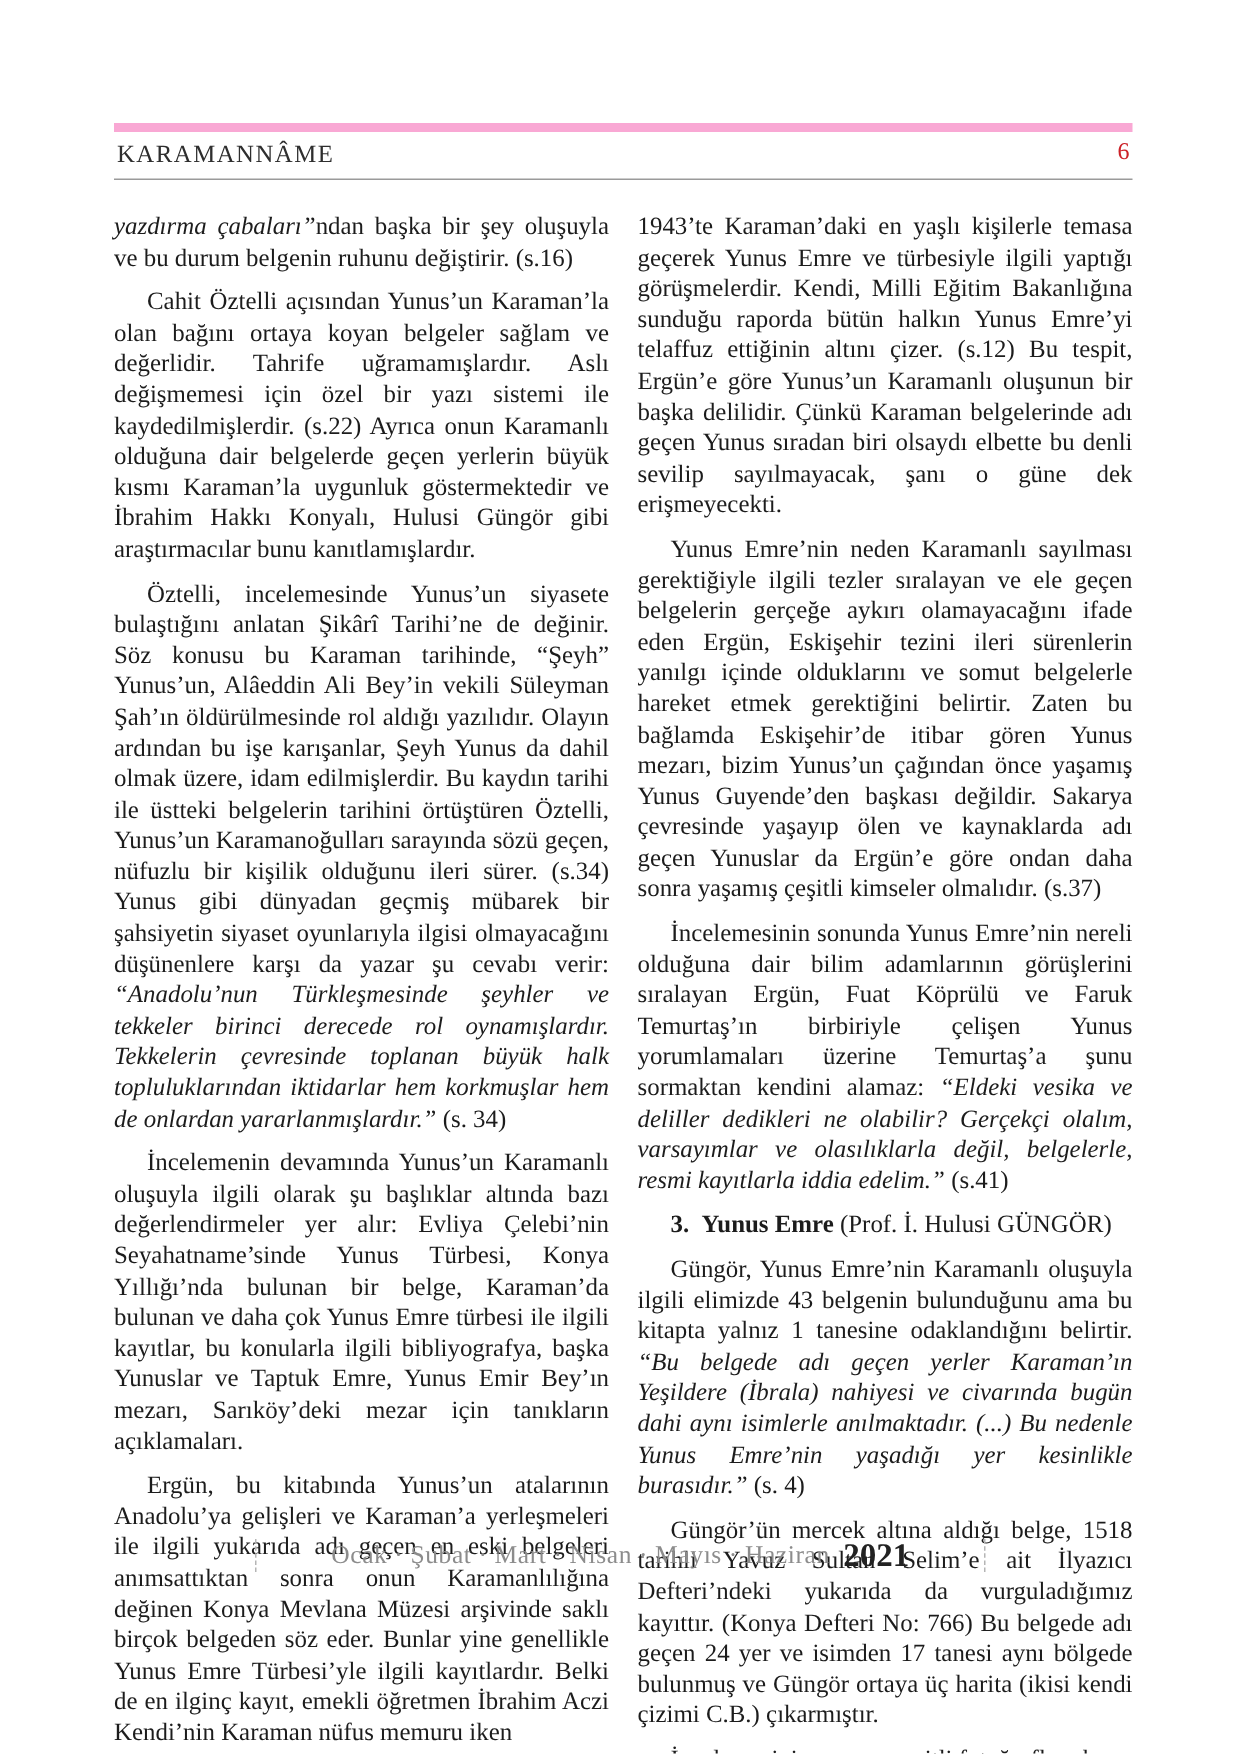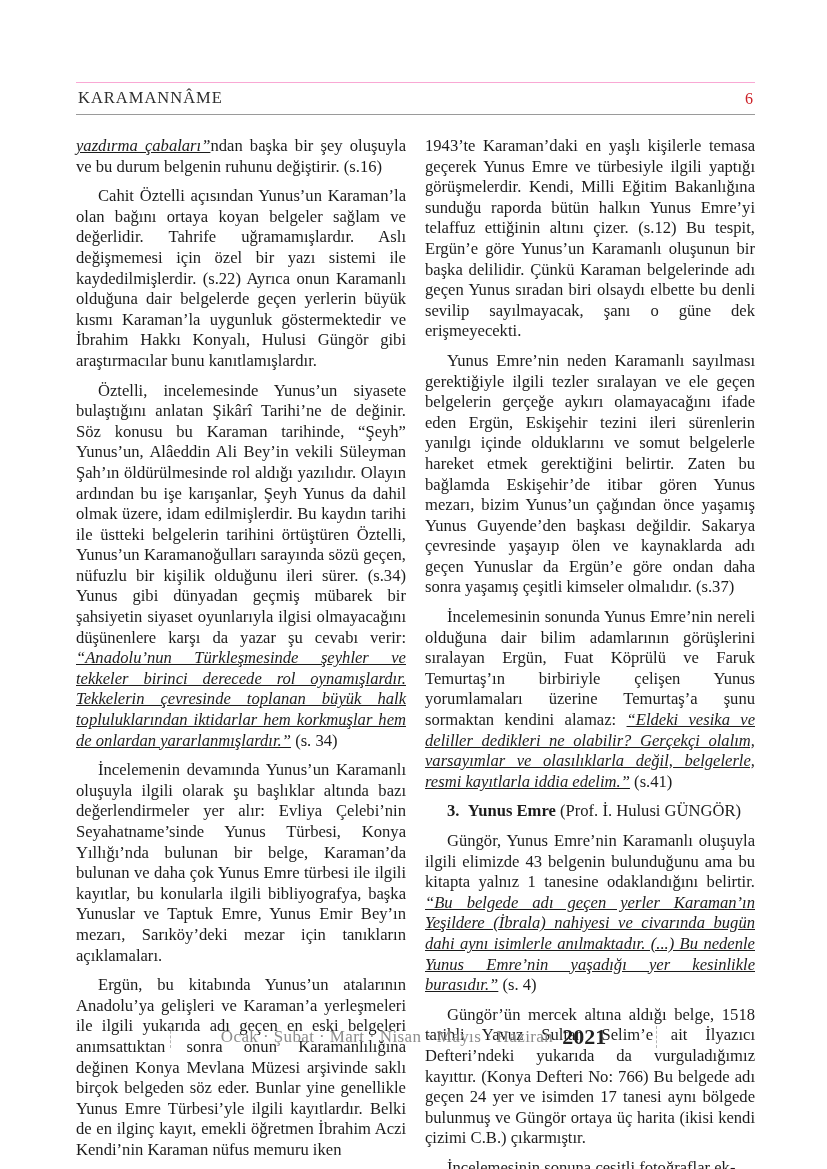--- a/index.html
+++ b/index.html
@@ -10,26 +10,26 @@
     color: #1c1c1c;
     position: relative;
     overflow: hidden;
   }
   .page {
     position: absolute;
     left: 76px; top: 82px;
     width: 679px;
   }
   .pageheader {
-    border-top: 1px solid #f9a8d4;
+    border-top: 6px solid #f9a8d4;
     border-bottom: 1px solid #9a9a9a;
     padding: 5px 2px 6px 2px;
     display: flex;
     justify-content: space-between;
-    align-items: flex-end;
+    align-items: flex-start;
   }
   .journal-title {
     font-size: 16.5px;
     letter-spacing: 1px;
     color: #2e2e2e;
   }
   .page-number {
     font-size: 16px;
     color: var(--accent, #cc2128);
   }
@@ -40,21 +40,21 @@
   }
   .col {
     width: 330px;
     text-align: justify;
     font-size: 16.6px;
     line-height: 20.6px;
     hyphens: auto;
   }
   .col p { margin: 0 0 9px 0; }
   .col p.indent { text-indent: 22px; }
-  .italic { font-style: italic; text-decoration: underline; }
+  .italic { font-style: italic; }
   .bold { font-weight: bold; }
   .footer {
     position: absolute;
     left: 0; right: 0; top: 1024px;
     display: flex;
     justify-content: center;
     align-items: center;
   }
   .fdash {
     width: 0; height: 22px;

